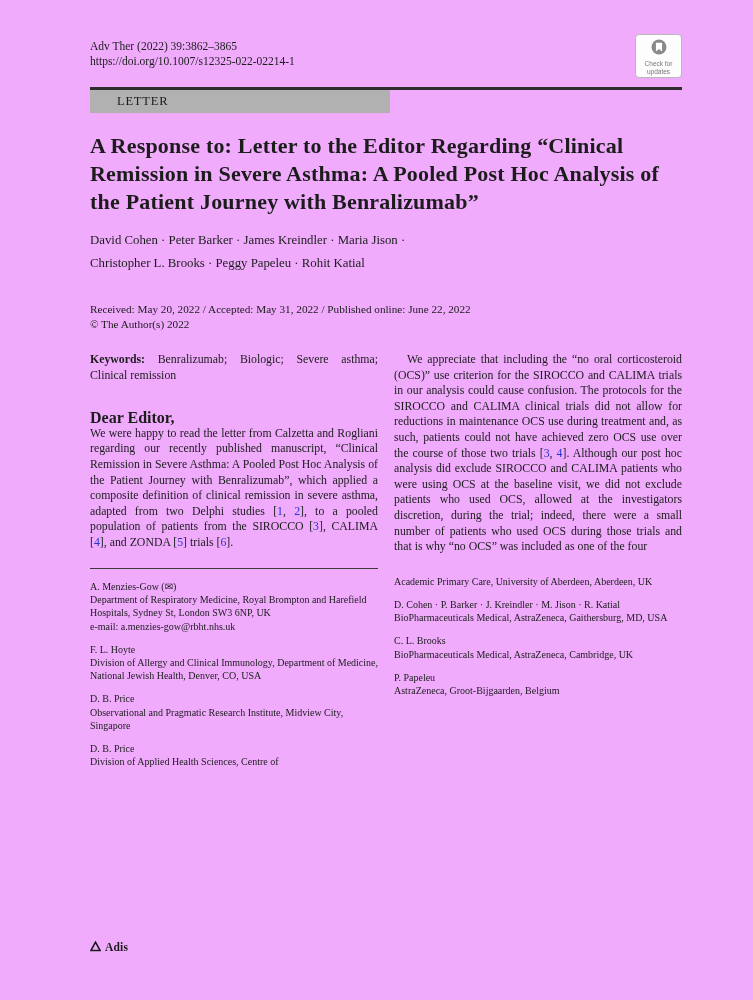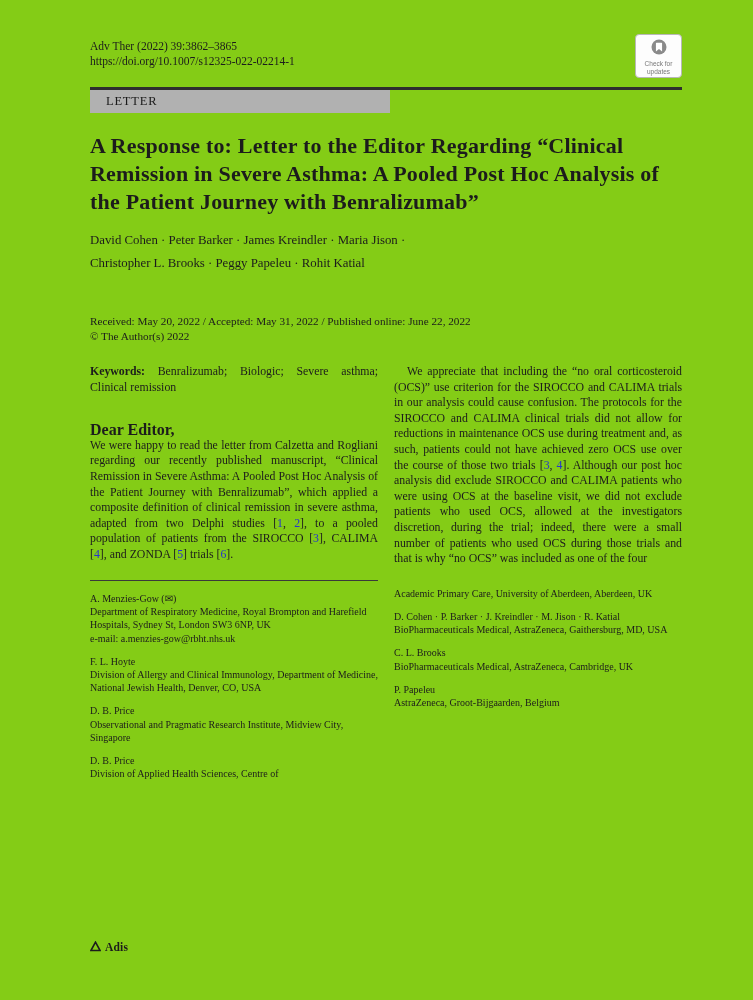--- a/index.html
+++ b/index.html
@@ -5,44 +5,44 @@
   :root{
     --cite:#2533cf;
     --bar-gray:#b1b1b1;
     --rule-dark:#2e2e2e;
     --badge-gray:#8a8a8a;
     --ink:#1c1c1c;
   }
   *{margin:0;padding:0;box-sizing:border-box;}
   html,body{background:#e9e9e9;}
   .page{
-    width:753px;height:1000px;background:#84cc16;margin:0 auto;
+    width:753px;height:1000px;background:#f0abfc;margin:0 auto;
     padding:34px 71px 44px 90px;
     font-family:"Liberation Serif","DejaVu Serif",serif;
     color:var(--ink);
     display:flex;flex-direction:column;position:relative;justify-content:flex-end;
   }
   
   .head-row{display:flex;justify-content:space-between;align-items:flex-start;margin-bottom:9px;}
   .cite-info{font-size:11.5px;line-height:14.5px;padding-top:5px;}
   .check-badge{
     width:47px;border:1px solid #b8b8b8;border-radius:4px;background:#fdfdfd;
     display:flex;flex-direction:column;align-items:center;padding:3px 2px 2px;cursor:pointer;
   }
   .check-badge .btxt{font-family:"Liberation Sans",sans-serif;font-size:6.5px;line-height:7.5px;color:#777;text-align:center;}
   .top-rule{height:3px;background:var(--rule-dark);}
   .letter-bar{
     width:300px;height:23px;background:var(--bar-gray);
-    display:flex;align-items:center;padding-left:16px;
+    display:flex;align-items:center;padding-left:27px;
     font-size:12.5px;letter-spacing:0.8px;color:#1a1a1a;font-weight:500;
   }
   
   h1.title{font-size:22px;line-height:28px;font-weight:bold;margin-top:19px;letter-spacing:0.2px;}
   .authors{margin-top:13px;font-size:12.8px;line-height:22.5px;}
-  .received-block{margin-top:40px;font-size:11.2px;line-height:14.5px;}
+  .received-block{margin-top:28px;font-size:11.2px;line-height:14.5px;}
   
   .columns{display:flex;gap:16px;margin-top:21px;}
   .col{flex:1;min-width:0;}
   .body-par{font-size:11.8px;line-height:15.6px;text-align:justify;hyphens:auto;}
   .kw{margin-bottom:27px;}
   .kw b{font-weight:bold;}
   .salutation{font-size:16px;line-height:15.6px;margin-bottom:0;font-weight:bold;}
   .indent{text-indent:13px;}
   .cite{color:var(--cite);}
   

